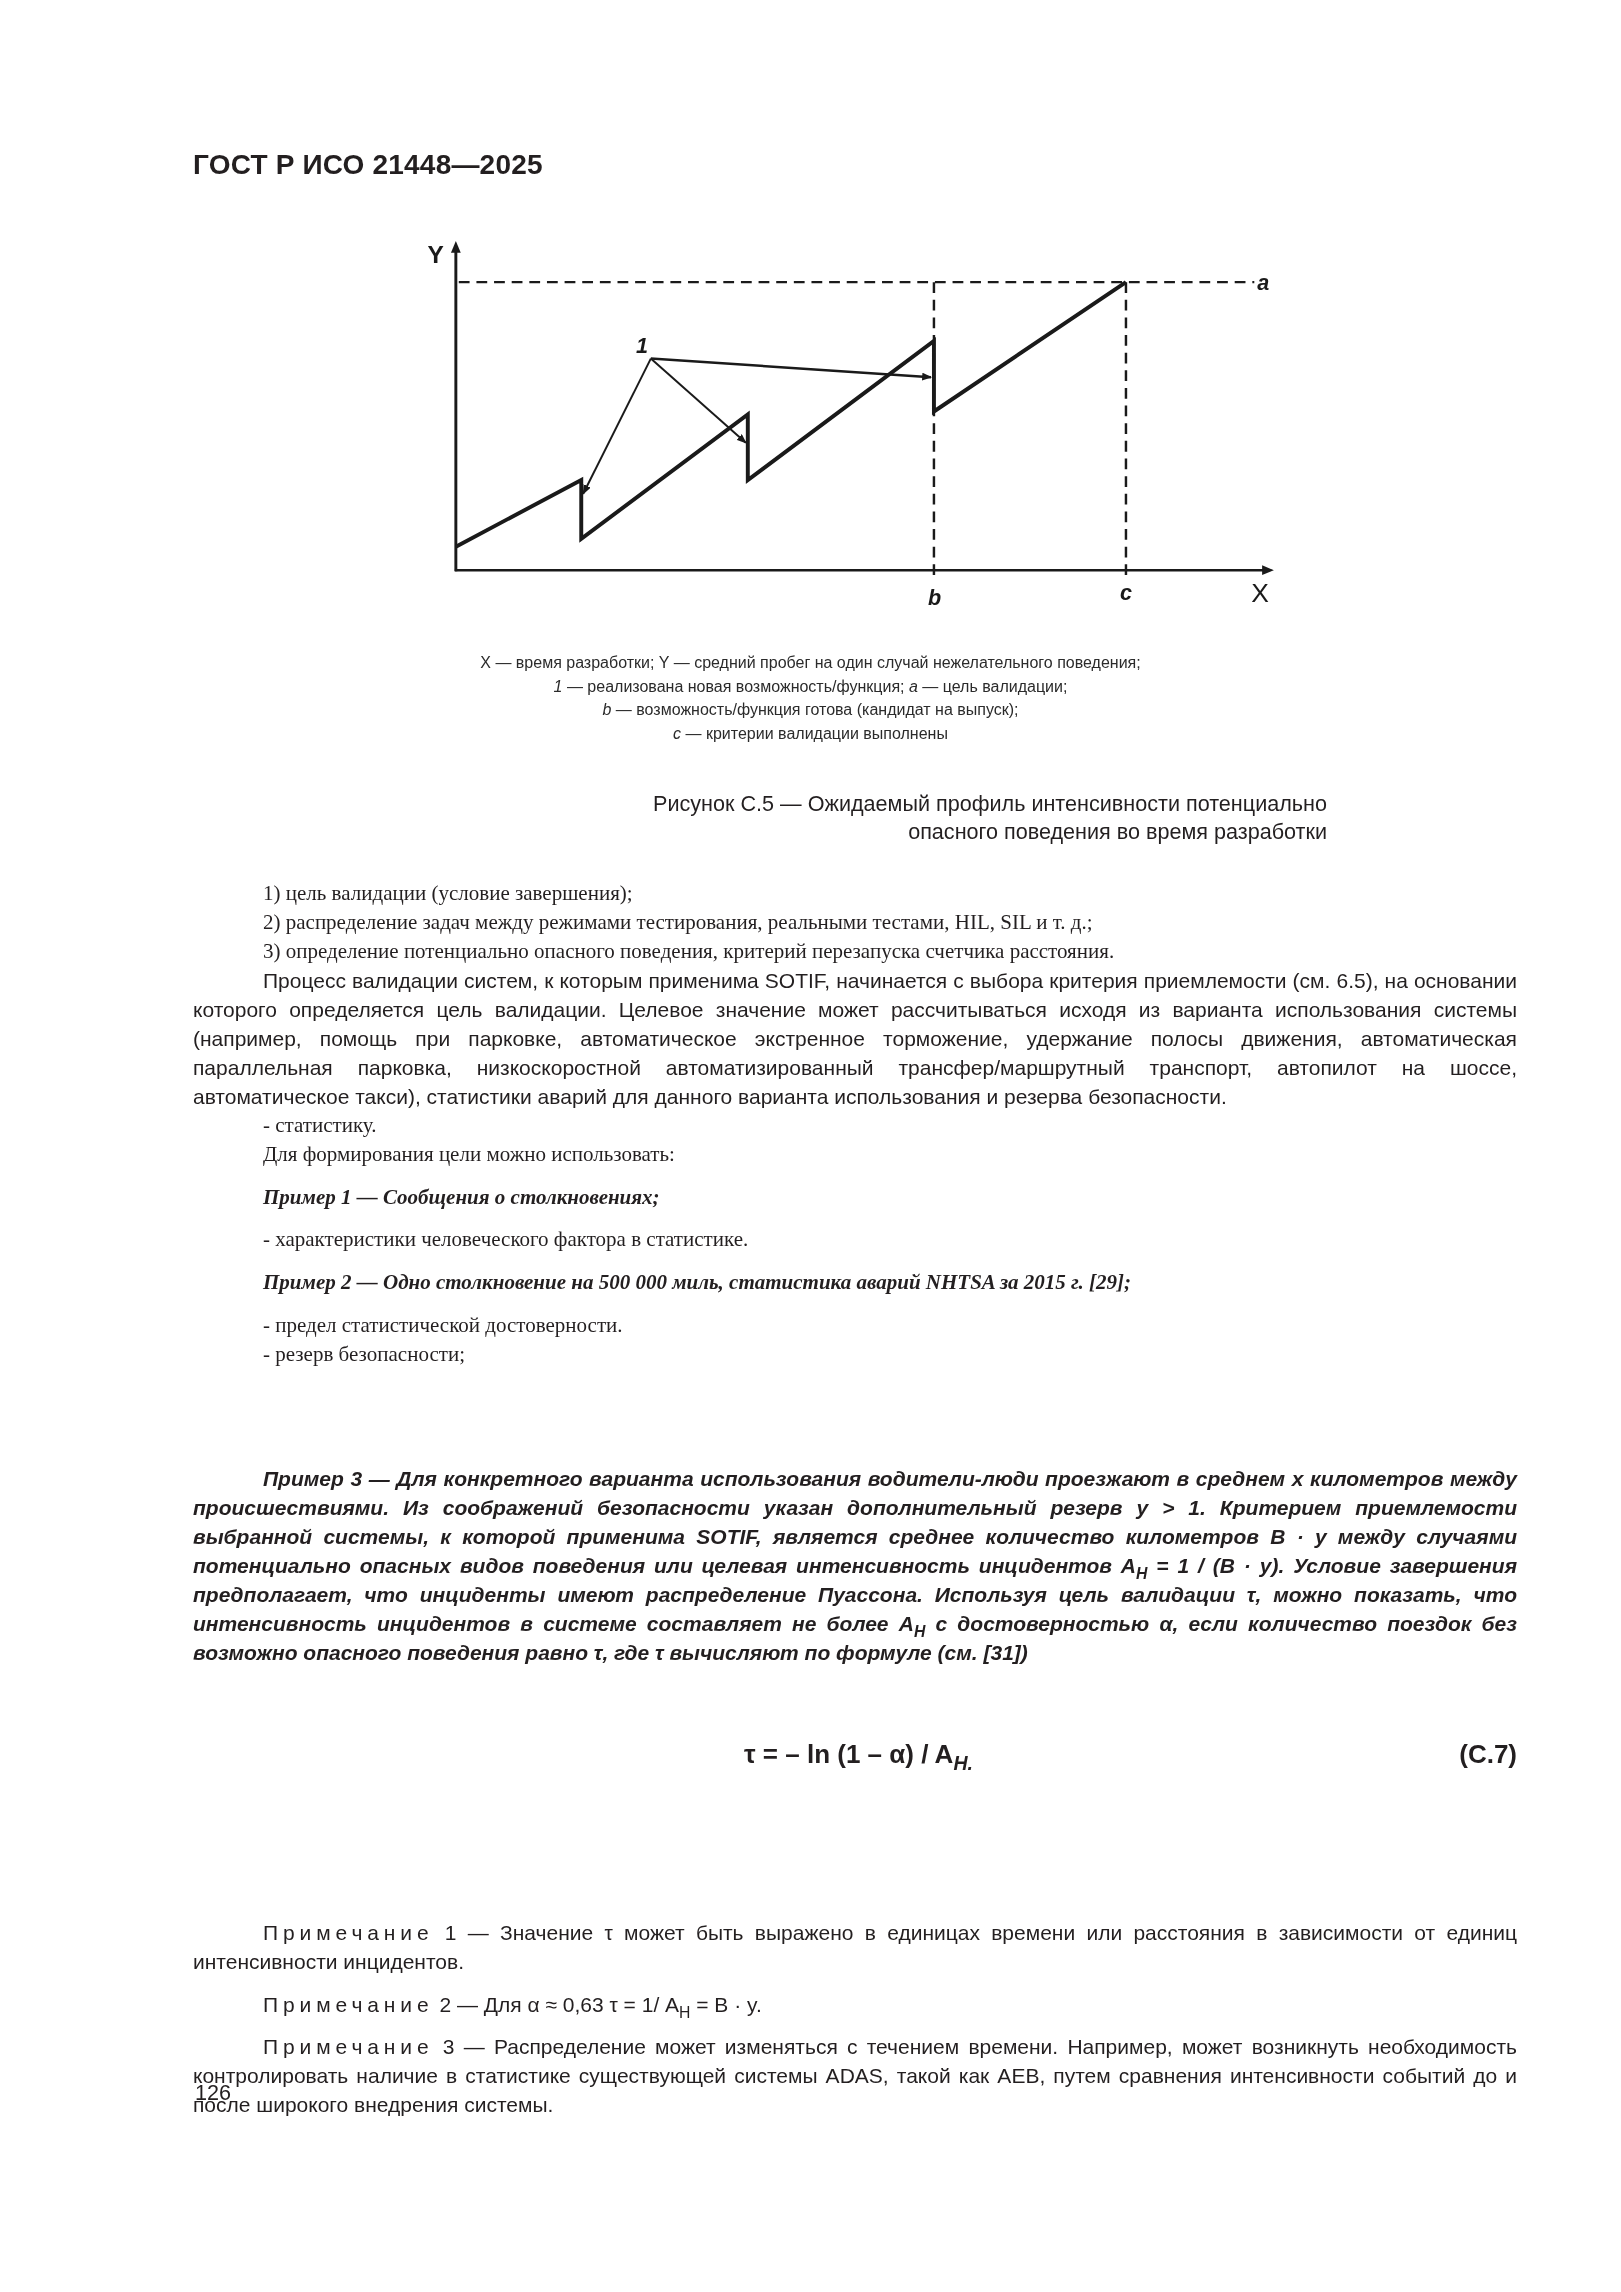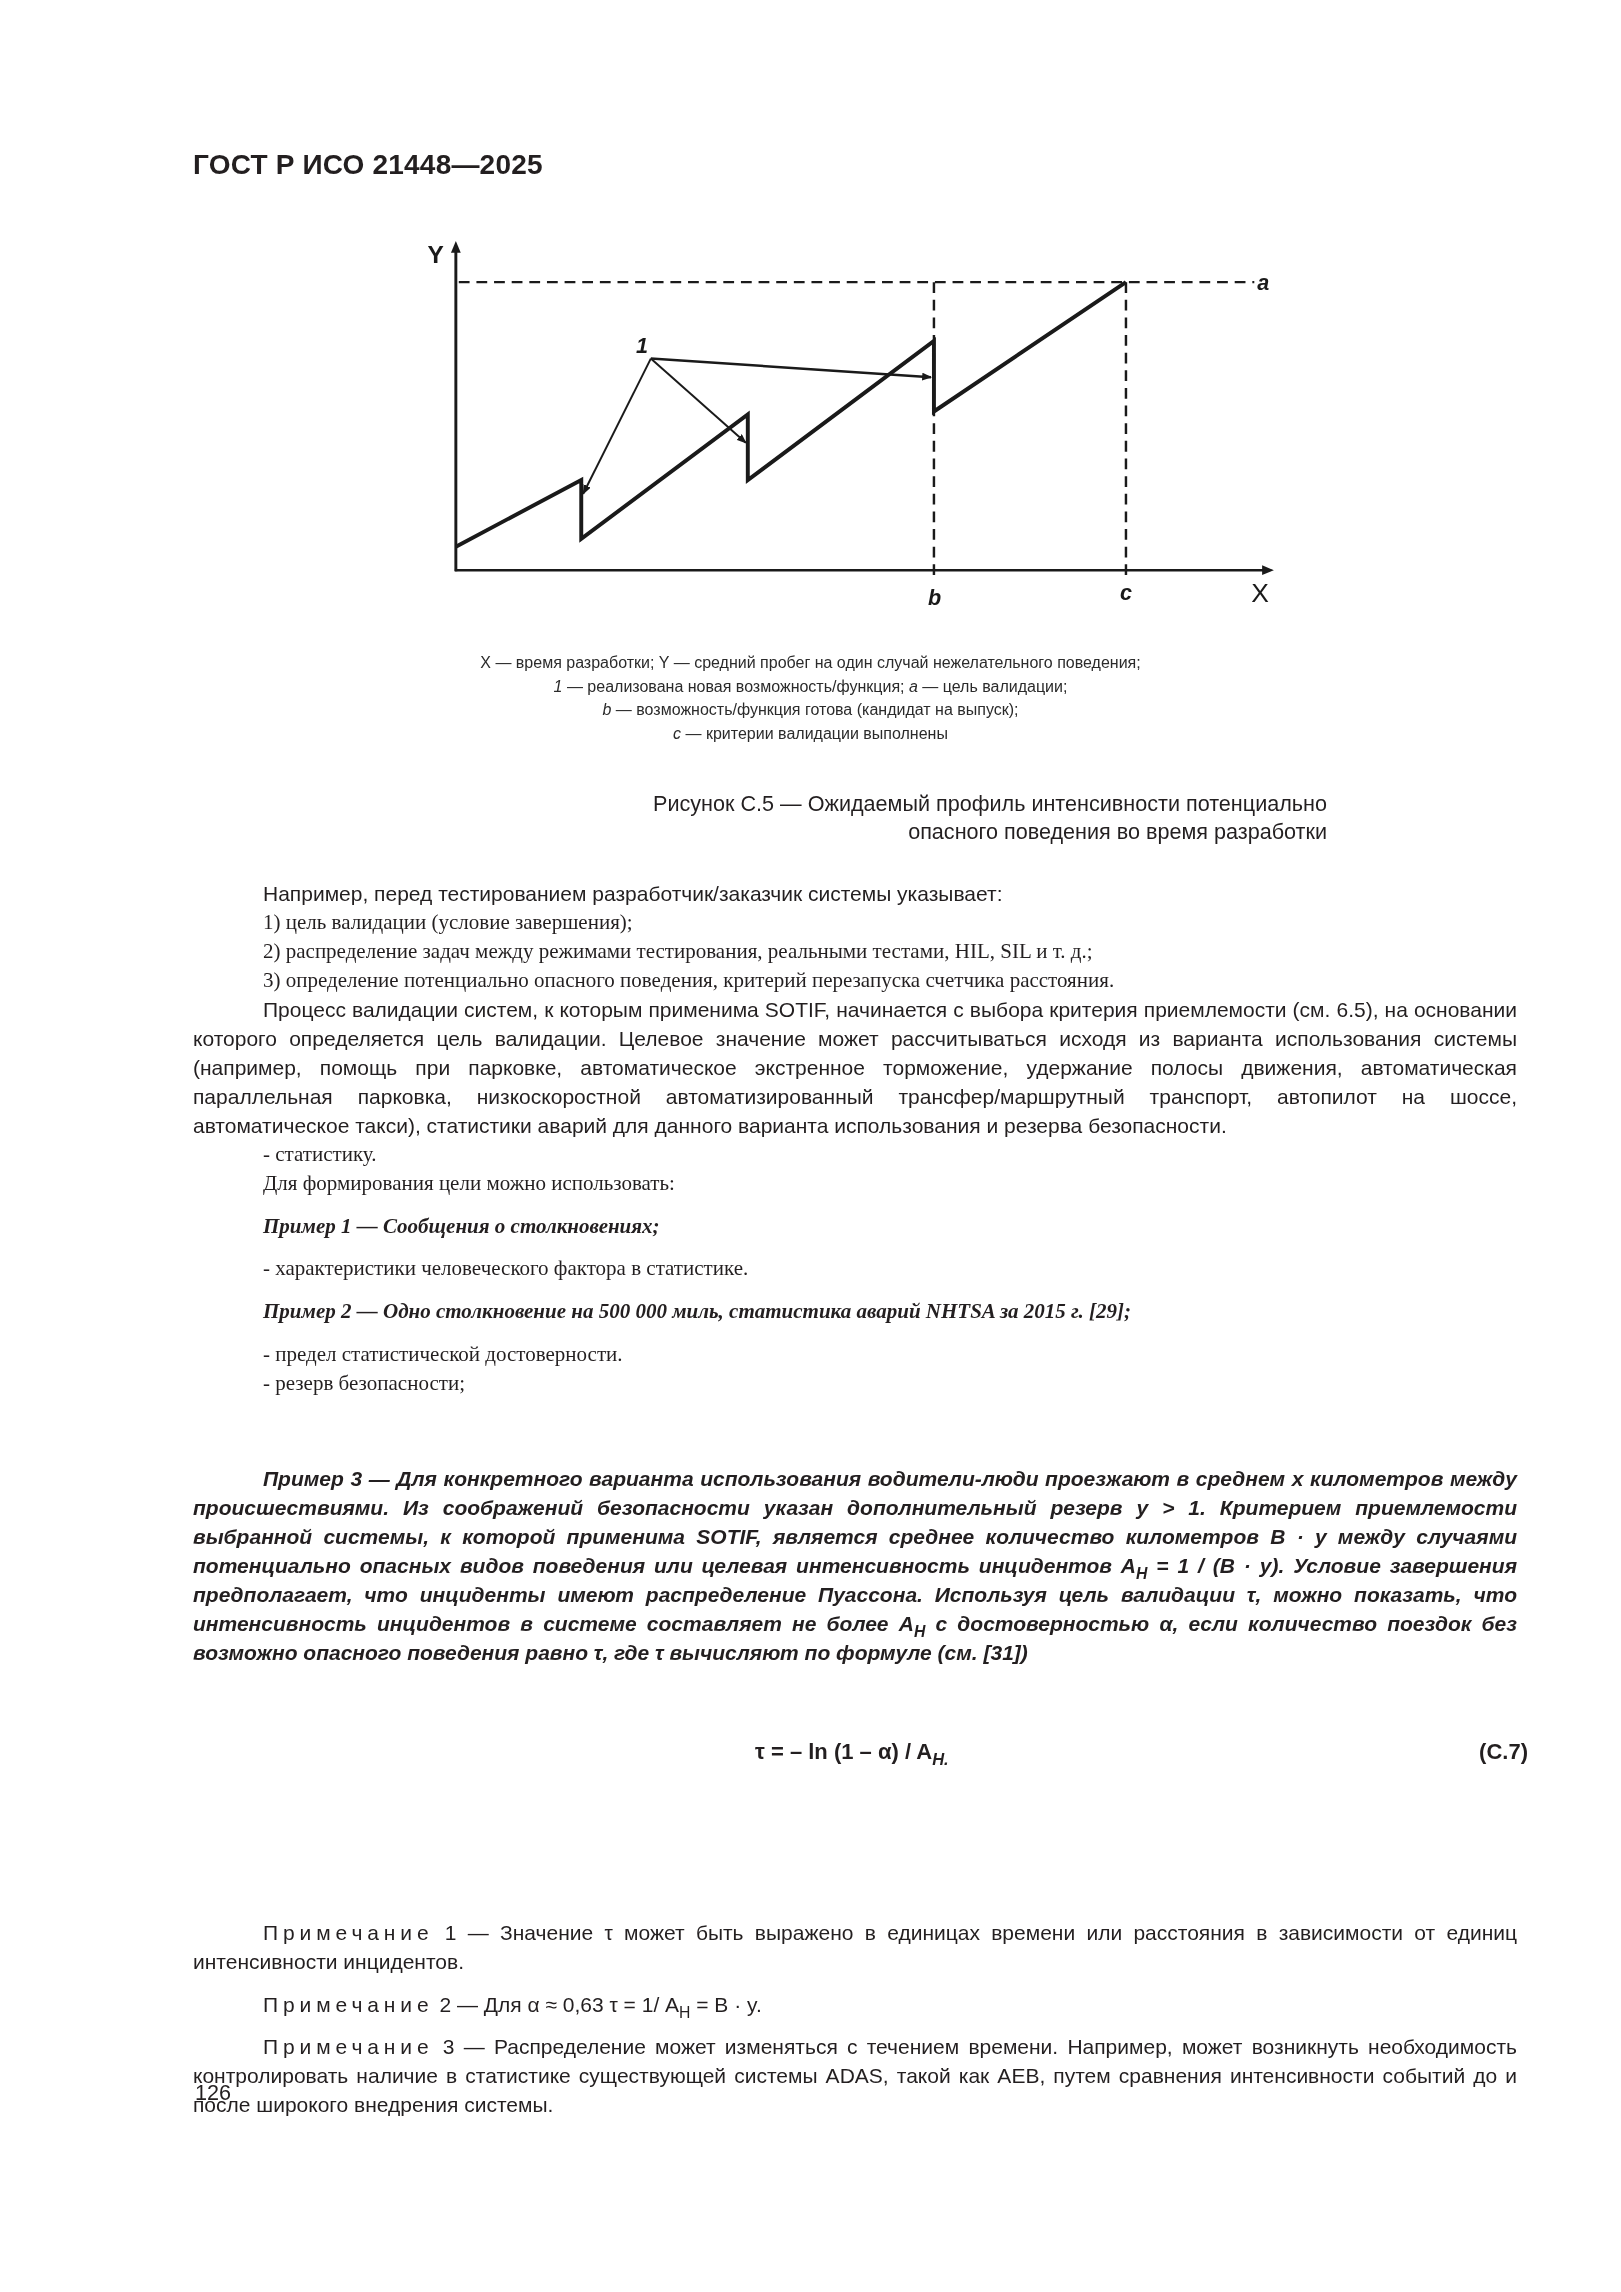--- a/index.html
+++ b/index.html
@@ -9,21 +9,21 @@
   .header { left: 193px; top: 149px; font-size: 28px; font-weight: bold; letter-spacing: 0.2px; }
   .figure { left: 0; top: 0; width: 1621px; height: 627px; }
   .legend { left: 294px; top: 651px; width: 1033px; text-align: center; font-size: 16px; line-height: 23.5px; color: #2b2b2b; }
   .caption { left: 294px; top: 790px; width: 1033px; text-align: right; font-size: 21.6px; line-height: 28px; }
   .body { left: 193px; width: 1324px; font-size: 21px; line-height: 29px; }
   .body p { margin: 0; text-align: justify; }
   .ind { text-indent: 70px; }
   .li { padding-left: 70px; font-family: Liberation Serif, serif; }
   .ex { font-weight: bold; font-style: italic; }
   .sp { height: 13.7px; }
-  .formula { left: 204px; width: 1324px; top: 1739px; font-size: 22px; font-weight: bold; height: 29px; }
+  .formula { left: 193px; width: 1324px; top: 1739px; font-size: 26px; font-weight: bold; height: 29px; }
   .formula .f { position: absolute; left: 551px; font-style: normal; }
   .formula .n { position: absolute; right: 0; }
   .note-h { letter-spacing: 4.9px; }
   sub { font-size: 0.75em; vertical-align: -0.35em; line-height: 0; }
   .pageno { left: 195px; top: 2080px; font-size: 21.6px; }
   i { font-style: italic; }
 </style>
 </head>
 <body>
 
@@ -71,21 +71,20 @@
   <div><i>b</i><span> — возможность/функция готова (кандидат на выпуск);</span></div>
   <div><i>c</i><span> — критерии валидации выполнены</span></div>
 </div>
 
 <div class="abs caption">
   <div>Рисунок С.5 — Ожидаемый профиль интенсивности потенциально</div>
   <div>опасного поведения во время разработки</div>
 </div>
 
 <div class="abs body" style="top:879px;">
-  <p class="ind">Например, перед тестированием разработчик/заказчик системы указывает:</p>
   <p class="li">1)  цель валидации (условие завершения);</p>
   <p class="li">2)  распределение задач между режимами тестирования, реальными тестами, HIL, SIL и т. д.;</p>
   <p class="li">3)  определение потенциально опасного поведения, критерий перезапуска счетчика расстояния.</p>
   <p class="ind">Процесс валидации систем, к которым применима SOTIF, начинается с выбора критерия приемлемости (см. 6.5), на основании которого определяется цель валидации. Целевое значение может рассчитываться исходя из варианта использования системы (например, помощь при парковке, автоматическое экстренное торможение, удержание полосы движения, автоматическая параллельная парковка, низкоскоростной автоматизированный трансфер/маршрутный транспорт, автопилот на шоссе, автоматическое такси), статистики аварий для данного ва­рианта использования и резерва безопасности.</p>
   <p class="li">-  статистику.</p>
   <p class="li">Для формирования цели можно использовать:</p>
   <div class="sp"></div>
   <p class="li ex">Пример 1 — Сообщения о столкновениях;</p>
   <div class="sp"></div>
   <p class="li">-  характеристики человеческого фактора в статистике.</p>

